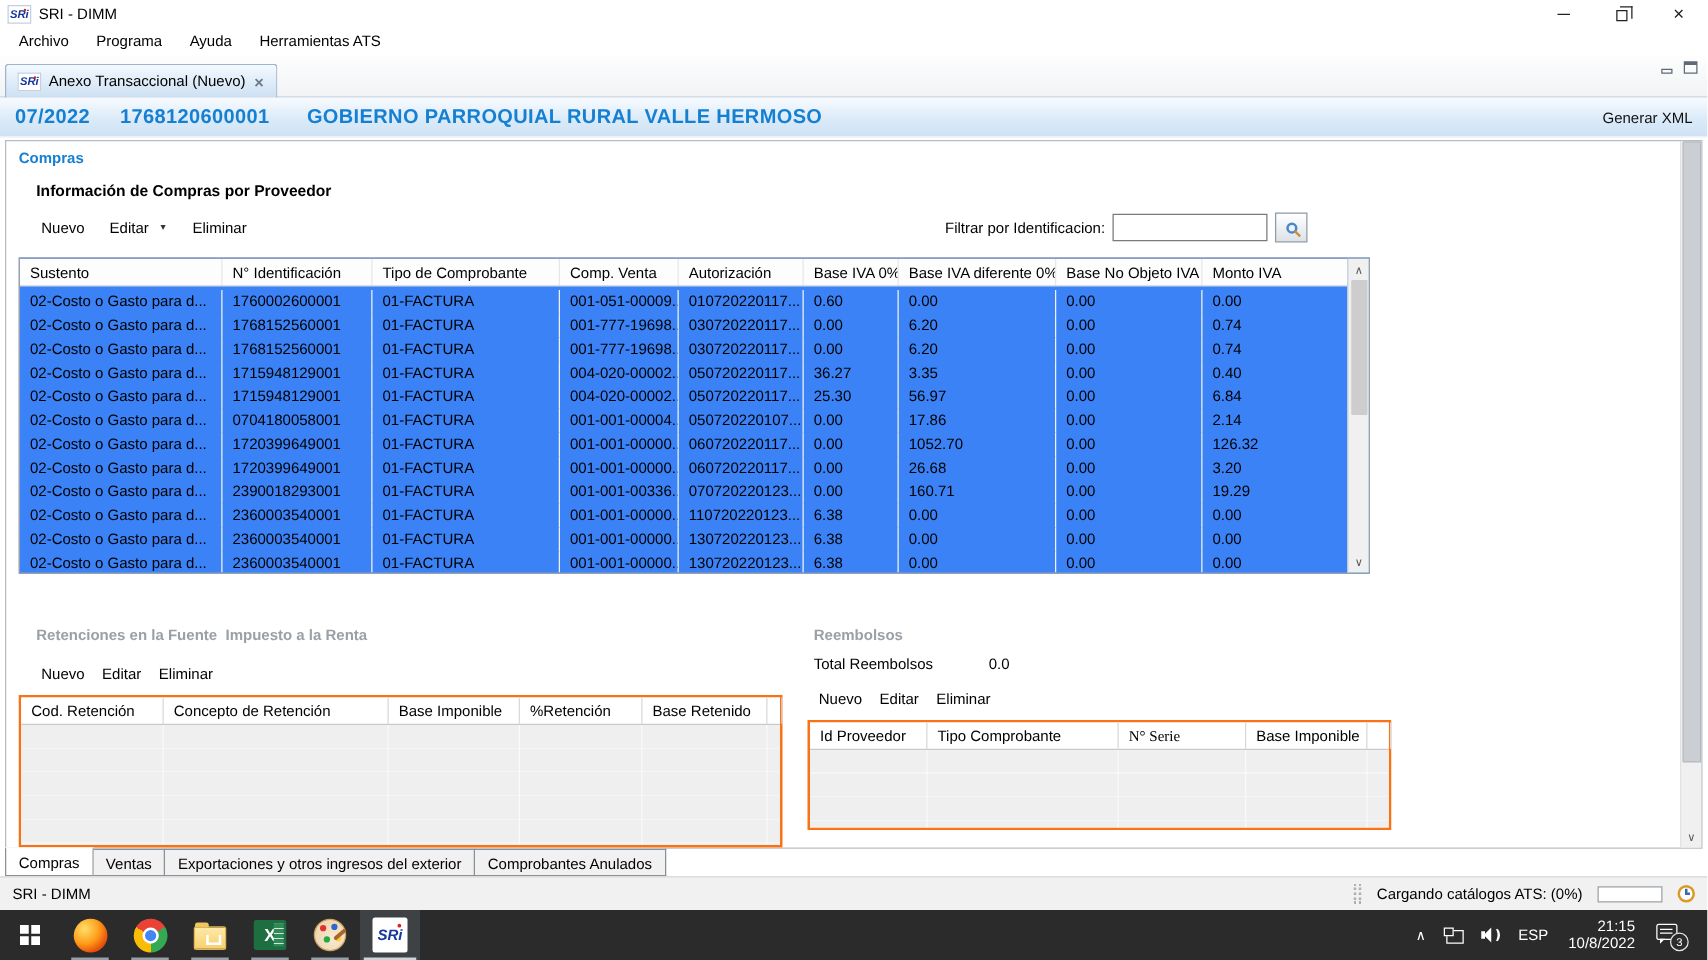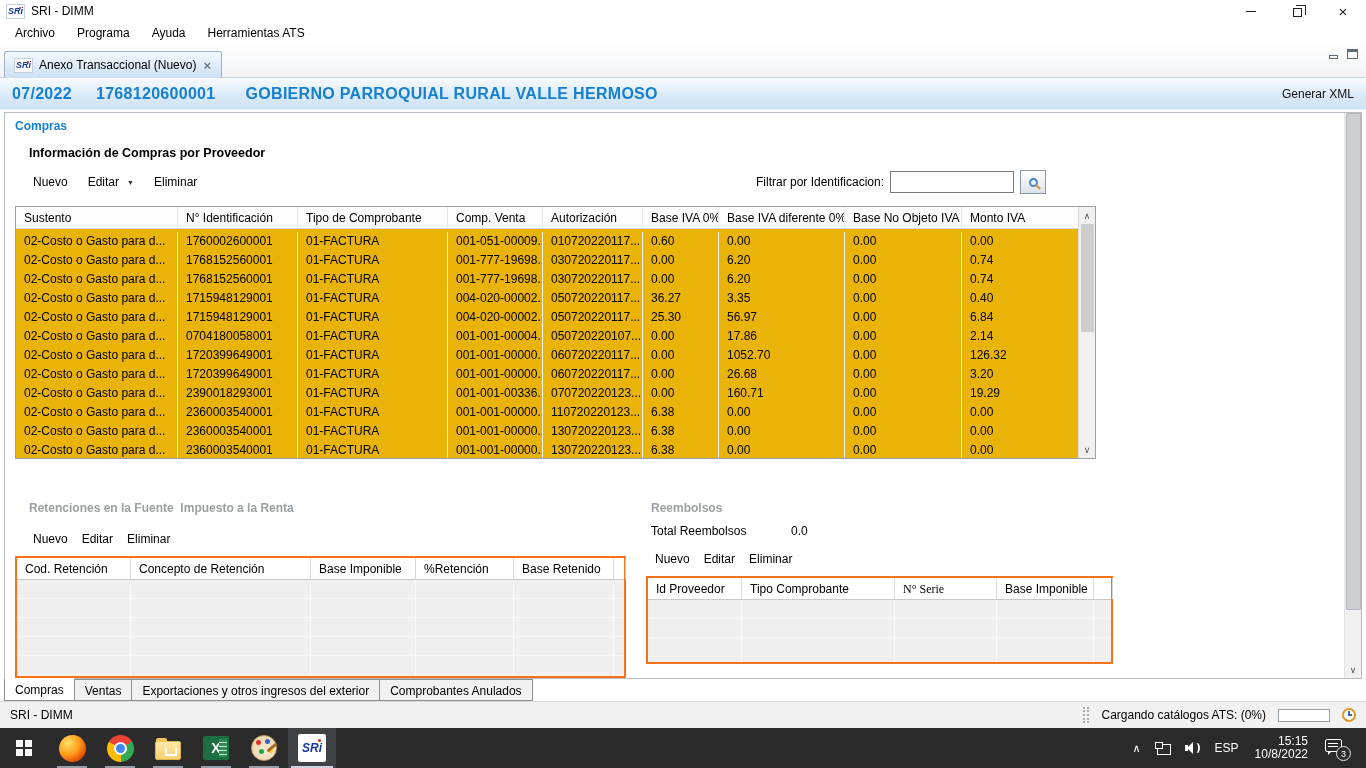--- a/index.html
+++ b/index.html
@@ -52,21 +52,21 @@
 
   .filter-group{position:absolute;left:751px;top:57px;display:flex;align-items:center}
   .filter-label{margin-right:6px;white-space:nowrap}
   .filter-input{width:124px;height:22px;border:1px solid #7a7a7a;font:12px "Liberation Sans",sans-serif;padding:0 3px}
   .search-btn{width:26px;height:24px;margin-left:6px;border:1px solid #8d99a4;background:linear-gradient(#fff,#dde2e8);
     display:flex;align-items:center;justify-content:center}
   .mag{width:9px;height:9px;border:2px solid #4a86c8;border-radius:50%;position:relative;background:#eaf3fc}
   .mag::after{content:'';position:absolute;width:6px;height:2px;background:#c8913a;transform:rotate(45deg);right:-5px;bottom:-3px}
 
   
-  .dtable{position:absolute;left:10px;top:93px;width:1081px;height:253px;border:1px solid #9aa0a6;display:flex;background:#eab308}
+  .dtable{position:absolute;left:10px;top:93px;width:1081px;height:253px;border:1px solid #9aa0a6;display:flex;background:#3b82f6}
   .dt-left{flex:1;display:flex;flex-direction:column;overflow:hidden}
   .dt-head{display:flex;height:22px;border-bottom:1px solid #d7dbdf;background:#fdfdfd;flex:0 0 auto}
   .hcell{padding:4px 0 0 8px;border-right:1px solid #e3e7eb;white-space:nowrap;overflow:hidden;flex:0 0 auto}
   .dt-body{flex:1;overflow:hidden;padding-top:3px}
   .trow{display:flex;height:19px;line-height:19px}
   .tcell{padding-left:8px;border-right:1px solid #f0f3f6;white-space:nowrap;overflow:hidden;flex:0 0 auto}
   .vscroll{width:17px;background:#f0f0f0;border-left:1px solid #dcdcdc;display:flex;flex-direction:column;align-items:center;flex:0 0 auto}
   .sc-arrow{height:17px;width:100%;display:flex;align-items:center;justify-content:center;font-size:9px;color:#555}
   .sc-thumb{width:13px;background:#cdcdcd;border-radius:1px}
   .sc-track{flex:1}
@@ -486,21 +486,21 @@
     <span class="tray-item">
         <span class="net-icon"></span>
       </span>
     <span class="tray-item">
         <span class="speaker">
           <span class="wave"></span>
         </span>
       </span>
     <span class="tray-item lang">ESP</span>
     <span class="tray-item clockblock">
-      <span><span>15:15</span><br>
+      <span><span>21:15</span><br>
       <span>10/8/2022</span></span>
     </span>
     <span class="tray-item">
       <span class="notif">
         <span class="notif-bubble"></span>
         <span class="badge">3</span>
       </span>
     </span>
   </div>
 </div>

